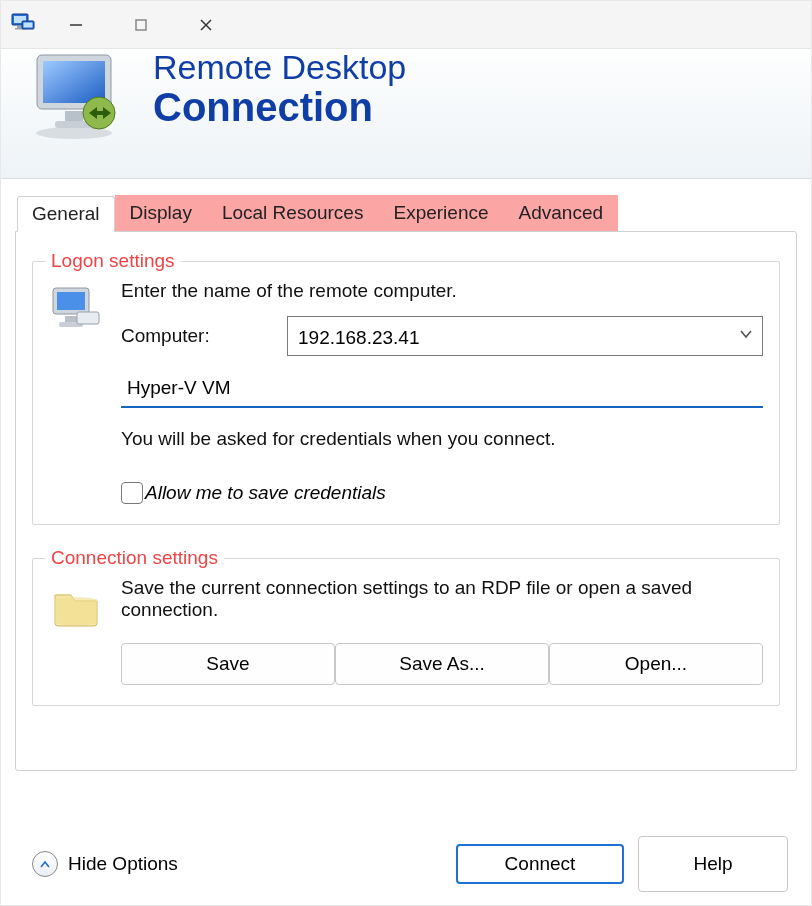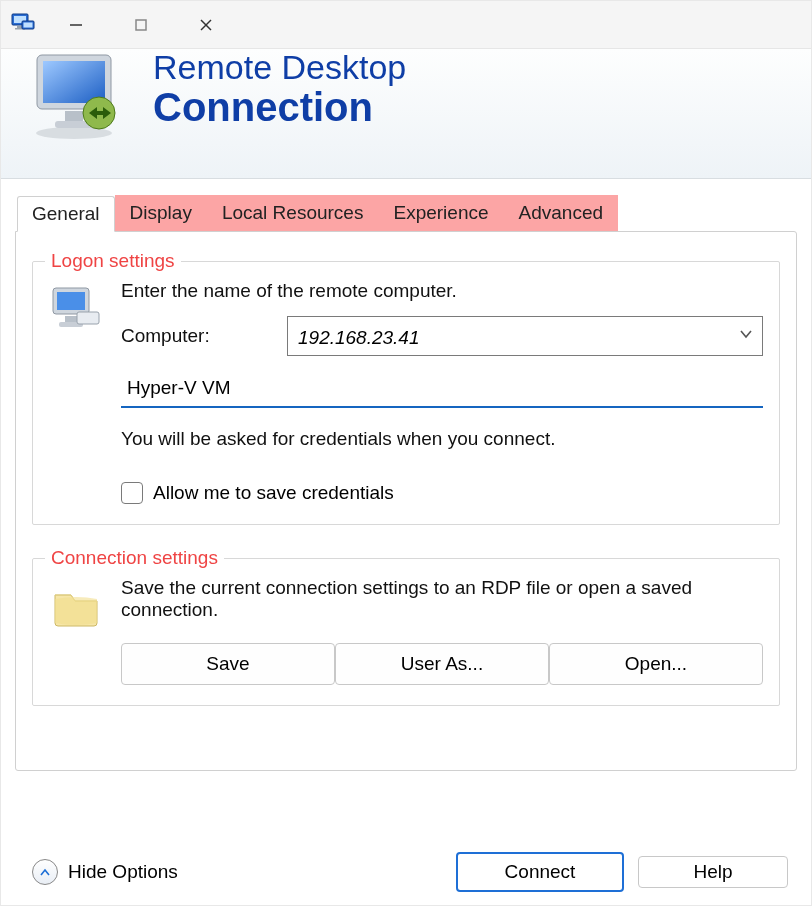--- a/index.html
+++ b/index.html
@@ -100,42 +100,41 @@
     position: relative;
     flex: 1;
   }
   .combo {
     width: 100%;
     height: 40px;
     border: 1px solid #7a7a7a;
     padding: 4px 40px 0 10px;
     font-size: 19px;
     font-family: inherit;
-    font-style: italic;
   }
   .combo-chevron {
     position: absolute;
     right: 10px;
     top: 50%;
     transform: translateY(-50%);
     pointer-events: none;
     color: #555;
   }
   .txt {
     flex: 1;
     height: 38px;
     border: none;
     border-bottom: 2px solid #1565c0;
     padding: 4px 6px;
     font-size: 19px;
     font-family: inherit;
     outline: none;
   }
   .note { font-size: 19px; color: #111; padding-top: 6px; }
-  .chk-row { display: flex; align-items: flex-start; gap: 10px; padding-top: 18px; }
+  .chk-row { display: flex; align-items: flex-start; gap: 2px; padding-top: 18px; font-style: italic; }
   .chk {
     width: 22px; height: 22px; border: 1.5px solid #7a7a7a; border-radius: 4px; background: #fff;
   }
   .chk-label { font-size: 19px; }
   .btn-row { display: flex; padding-top: 8px; }
   .btn {
     flex: 1;
     height: 42px;
     font-size: 19px;
     background: #fefefe;
@@ -159,21 +158,21 @@
     border: 1px solid #888; display: flex; align-items: center; justify-content: center;
     background: linear-gradient(#fff,#e9eef5);
   }
   .spacer { flex: 1; }
   .btn-primary {
     width: 168px; height: 40px;
     border: 2px solid #1e6fd6; border-radius: 4px;
     background: #fff; font-size: 19px; font-family: inherit;
   }
   .btn-secondary {
-    width: 150px; height: 32px;
+    width: 150px; height: 56px;
     border: 1px solid #c8c8c8; border-radius: 4px;
     background: #fff; font-size: 19px; margin-left: 14px; font-family: inherit;
   }
 </style>
 </head>
 <body>
 
 <div class="titlebar">
   <span class="title-icon">
     <svg width="24" height="24" viewBox="0 0 24 24">
@@ -289,21 +288,21 @@
           <svg width="54" height="50" viewBox="0 0 54 50">
             <path d="M6 14 h16 l4 6 h22 v22 a3 3 0 0 1 -3 3 H9 a3 3 0 0 1 -3 -3 z" fill="#f6e6a8" stroke="#cdb863"></path>
             <path d="M6 14 h16 l4 6 h22" fill="none" stroke="#e3d38a"></path>
             <path d="M6 18 q22 -4 42 0 v24 q-22 4 -42 0 z" fill="#f2dd8d" opacity="0.6"></path>
           </svg>
         </div>
         <div class="group-fields">
           <div class="instr">Save the current connection settings to an RDP file or open a saved connection.</div>
           <div class="btn-row">
             <button class="btn">Save</button>
-            <button class="btn">User As...</button>
+            <button class="btn">Save As...</button>
             <button class="btn">Open...</button>
           </div>
         </div>
       </div>
     </fieldset>
 
   </div>
 </div>
 
 <div class="footer">

